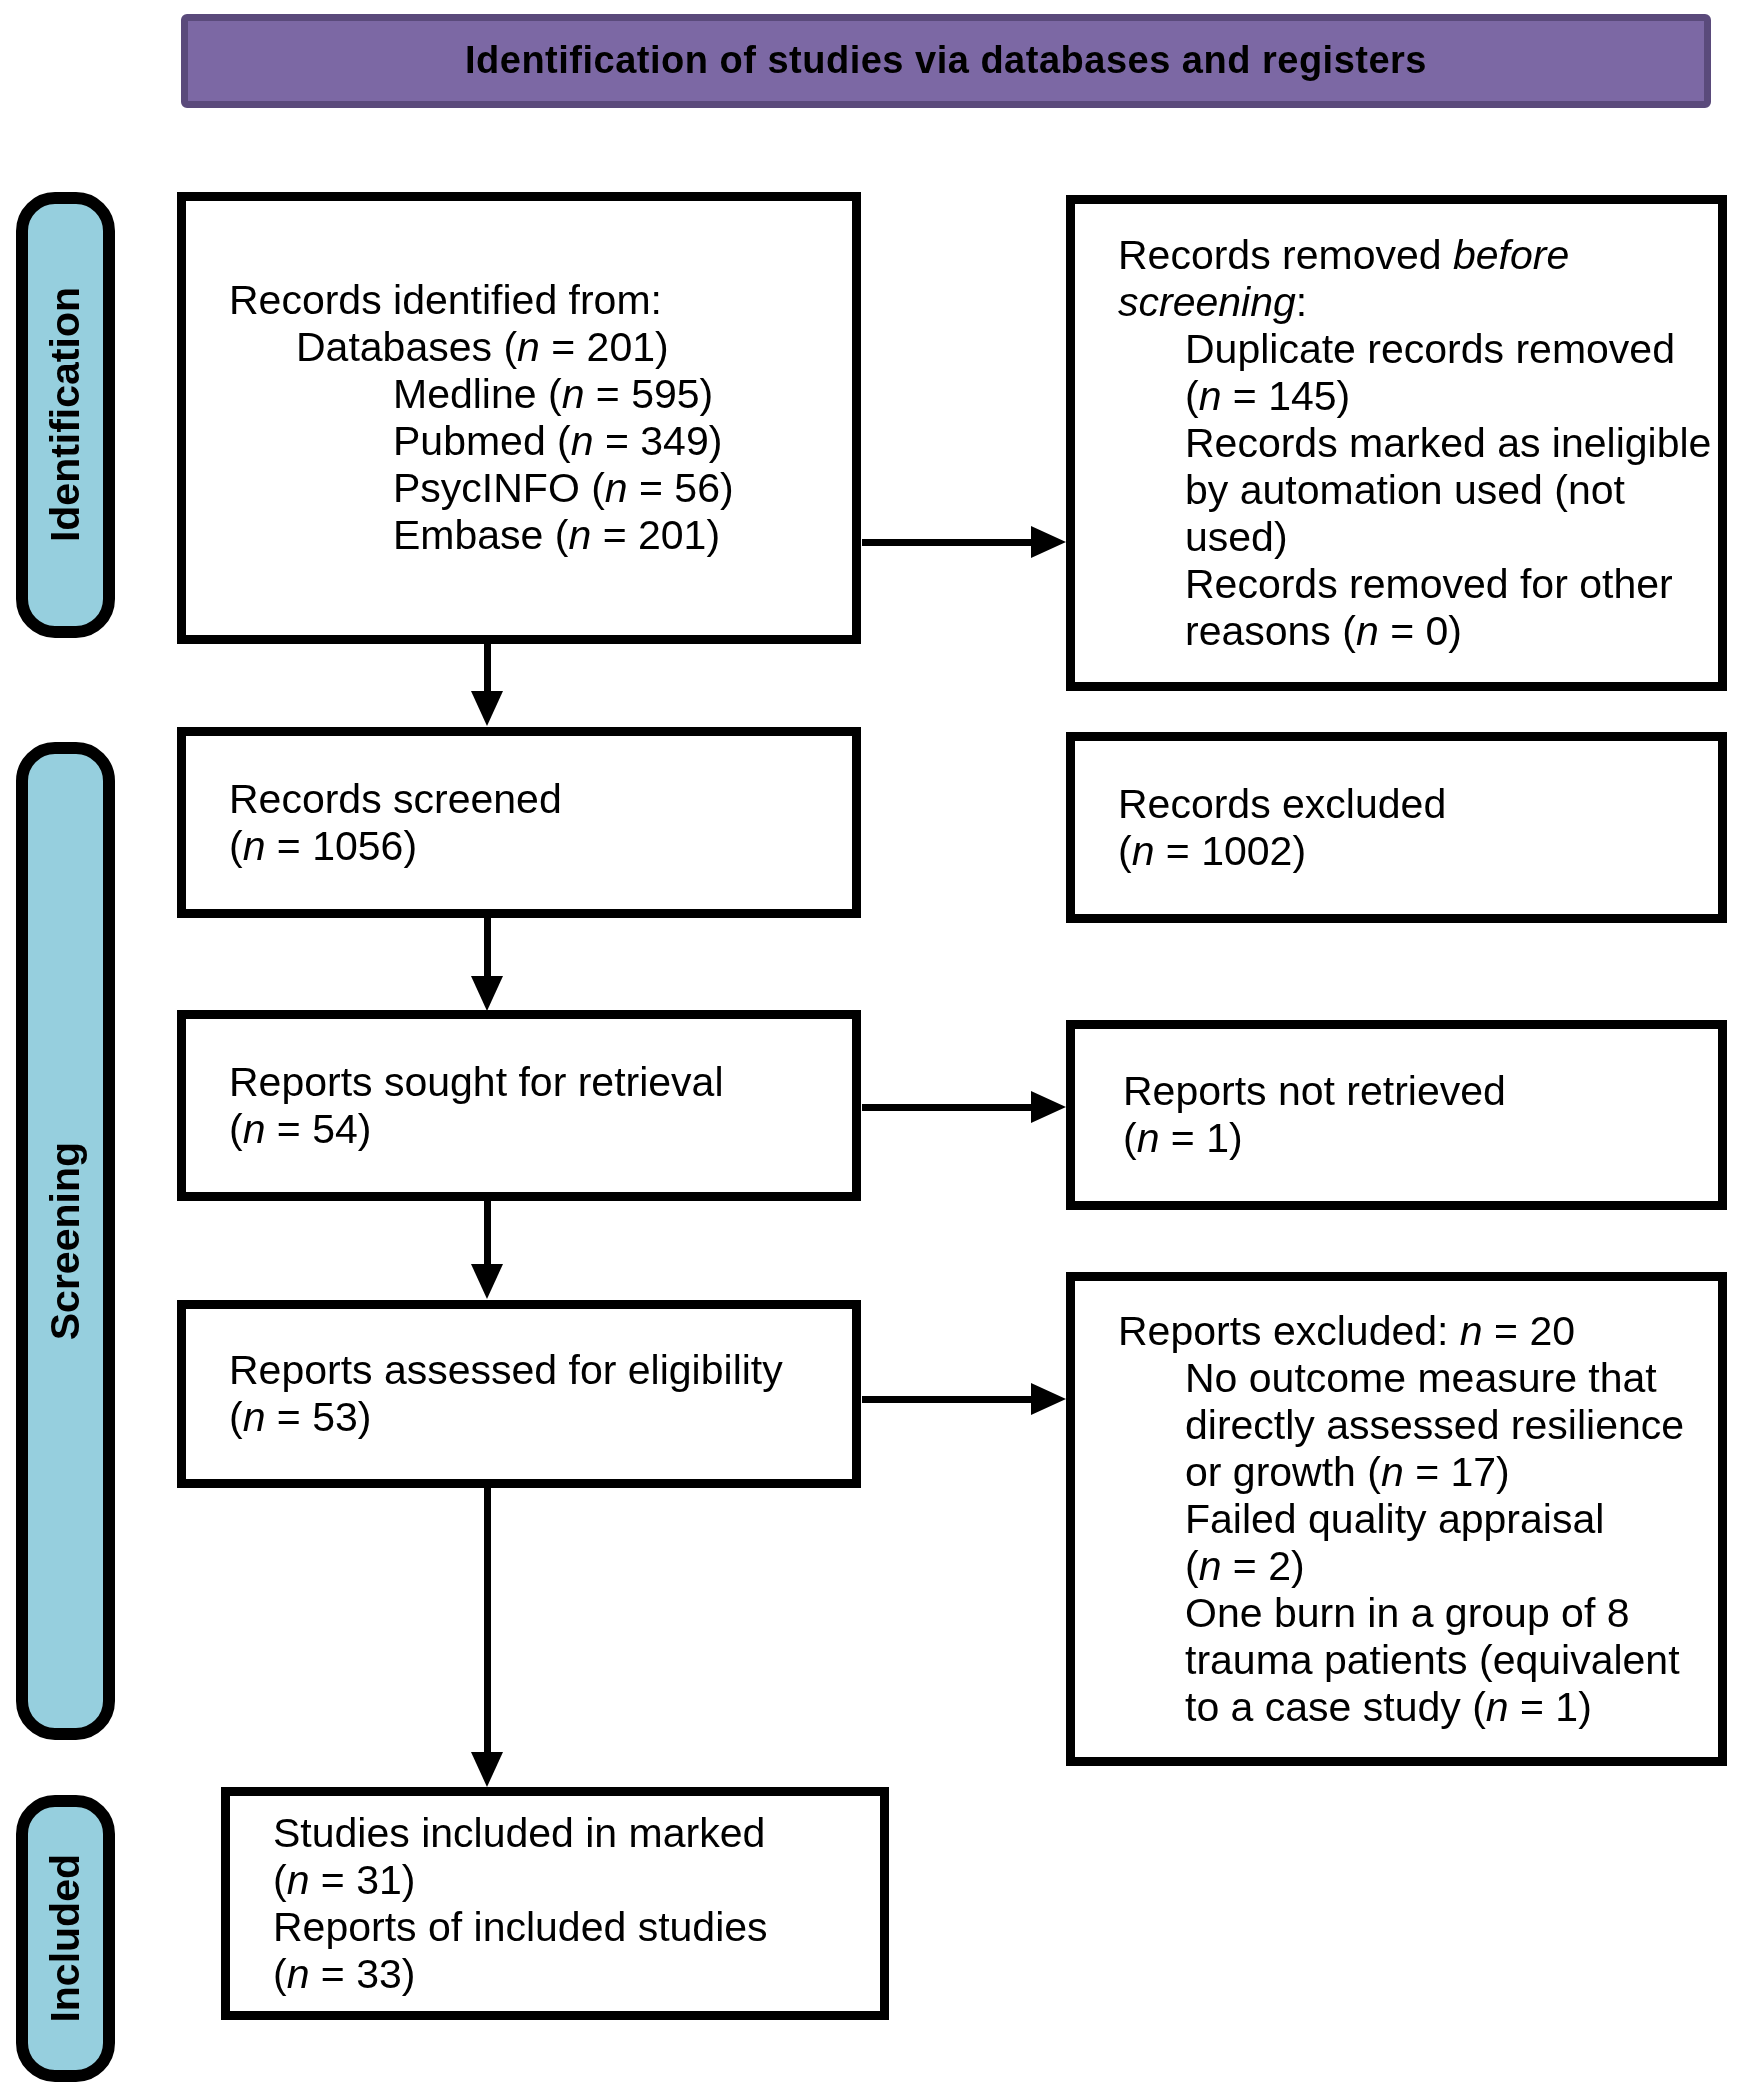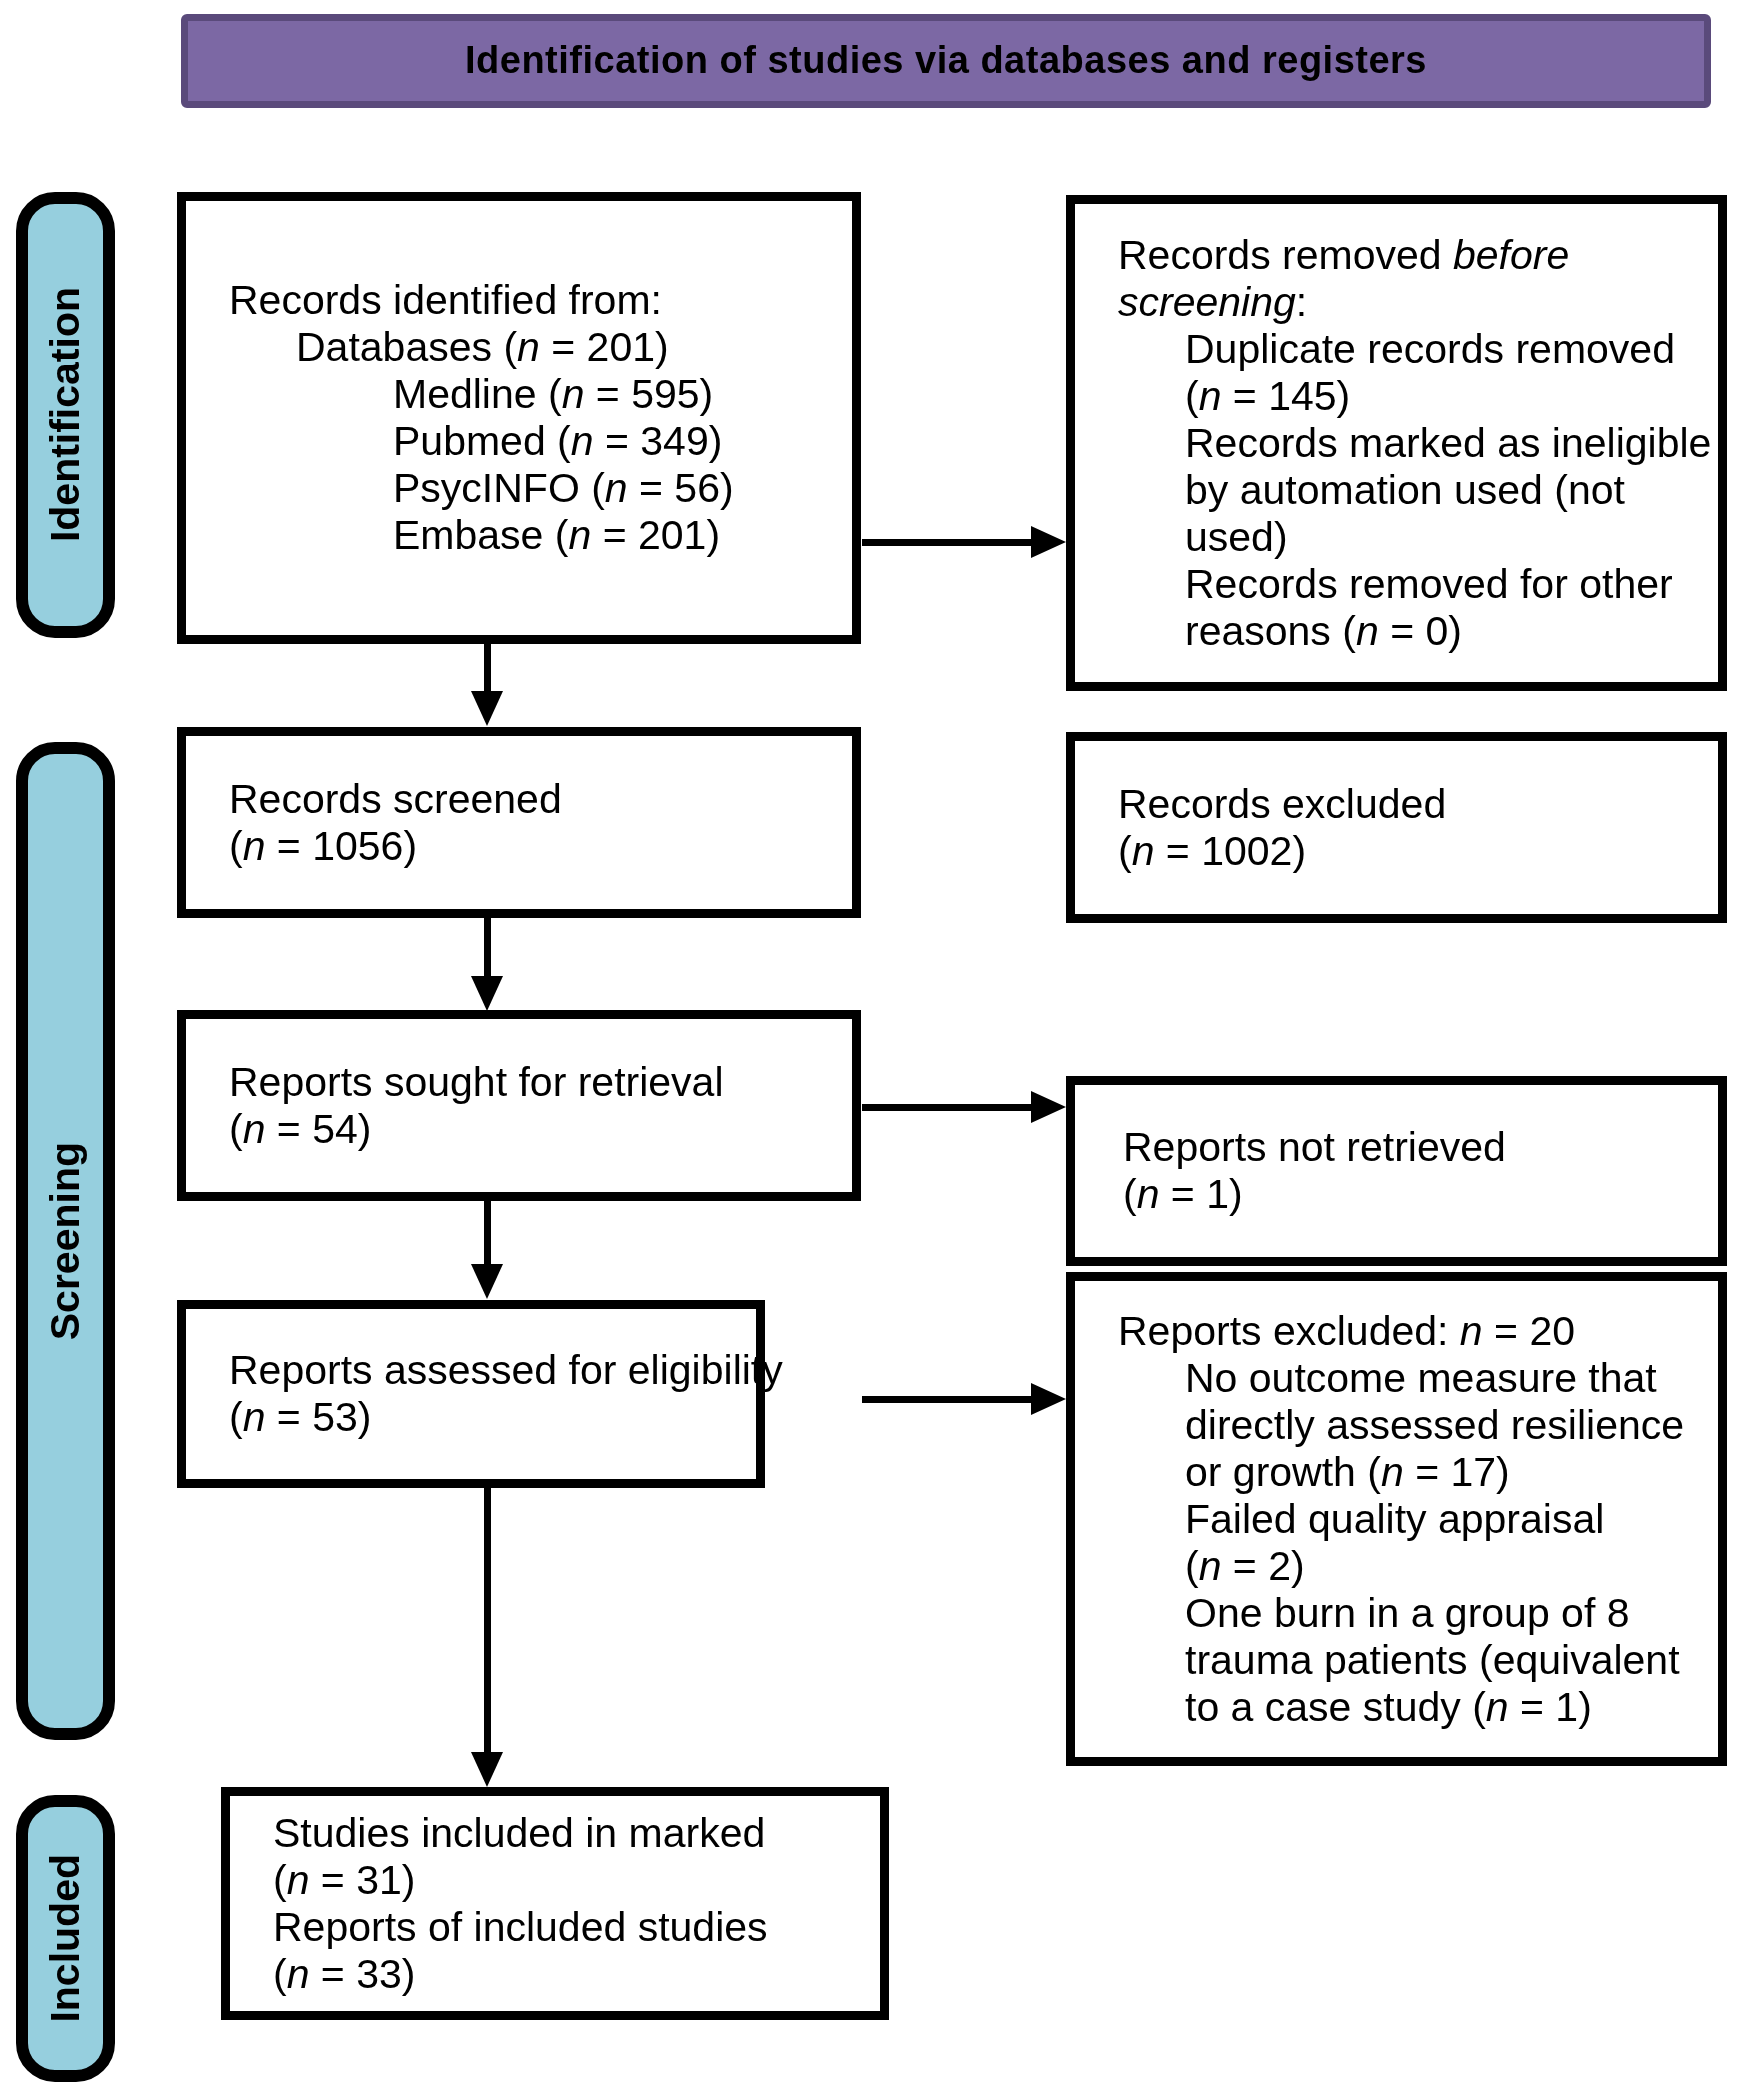--- a/index.html
+++ b/index.html
@@ -59,22 +59,22 @@
   }
   .line{font-size:41px;line-height:47px;white-space:nowrap;}
   .indent-1{padding-left:67px;}
   .indent-2{padding-left:164px;}
   .it{font-style:italic;}
   #box-records-identified{left:177px;top:192px;width:684px;height:452px;}
   #box-records-removed{left:1066px;top:195px;width:661px;height:496px;}
   #box-records-screened{left:177px;top:727px;width:684px;height:191px;}
   #box-records-excluded{left:1066px;top:732px;width:661px;height:191px;}
   #box-reports-sought{left:177px;top:1010px;width:684px;height:191px;}
-  #box-reports-not-retrieved{left:1066px;top:1076px;width:661px;height:190px;padding-left:48px;}
-  #box-reports-assessed{left:177px;top:1300px;width:588px;height:188px;}
+  #box-reports-not-retrieved{left:1066px;top:1020px;width:661px;height:190px;padding-left:48px;}
+  #box-reports-assessed{left:177px;top:1300px;width:684px;height:188px;}
   #box-reports-excluded{left:1066px;top:1272px;width:661px;height:494px;}
   #box-studies-included{left:221px;top:1787px;width:668px;height:233px;}
   
   .arrow{position:absolute;}
   .arrow .shaft{position:absolute;background:var(--arrow);}
   .arrow .head{position:absolute;width:0;height:0;}
   .arrow-v{width:33px;}
   .arrow-v .shaft{left:12.5px;top:0;width:7.6px;}
   .arrow-v .head{
     left:0;bottom:0;

